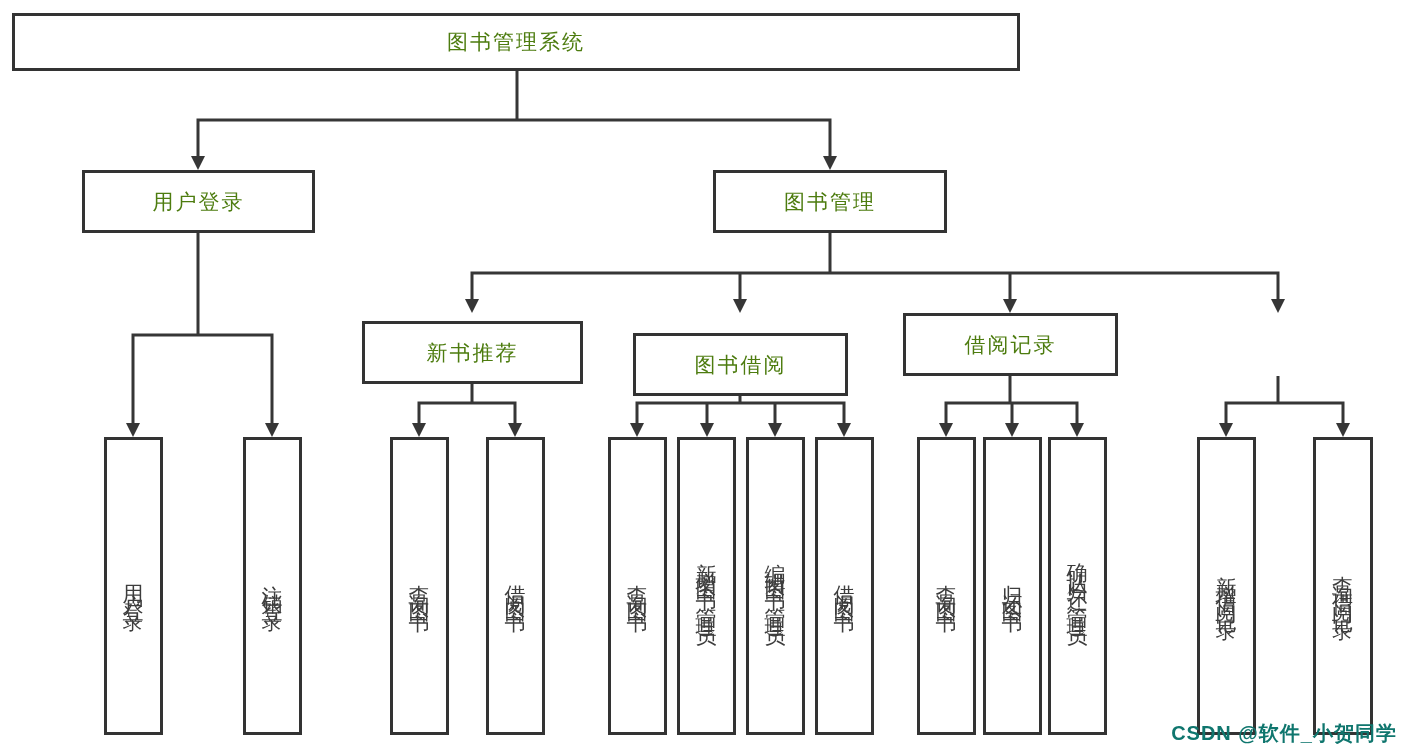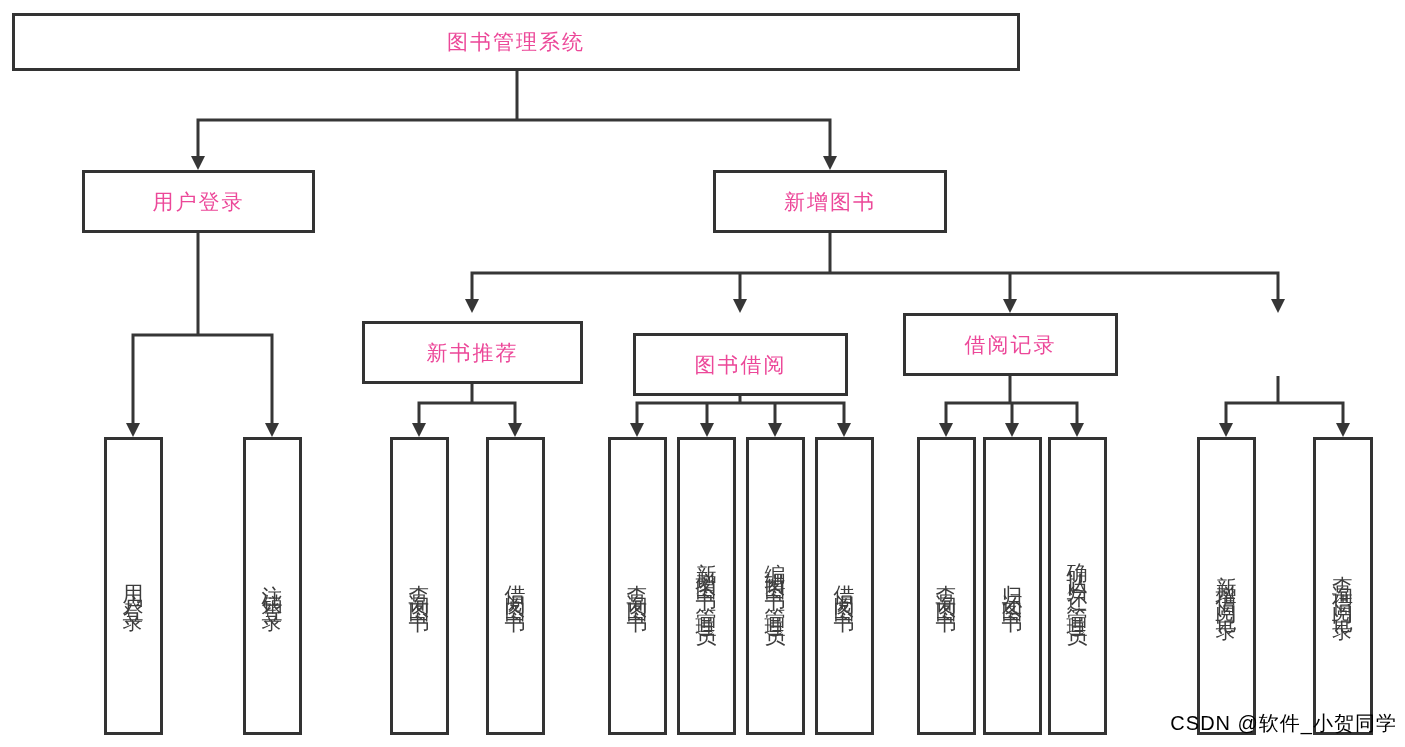--- a/index.html
+++ b/index.html
@@ -24,21 +24,21 @@
     z-index: 0;
   }
   .box {
     position: absolute;
     box-sizing: border-box;
     border: 3px solid #333333;
     background: #ffffff;
     display: flex;
     align-items: center;
     justify-content: center;
-    color: #ec4899;
+    color: #4d7c0f;
     font-size: 21px;
     letter-spacing: 2px;
     z-index: 1;
     white-space: nowrap;
   }
   .vbox {
     position: absolute;
     box-sizing: border-box;
     border: 3px solid #333333;
     background: #ffffff;
@@ -77,25 +77,26 @@
   .n-bb-edit       { left: 746px; }
   .n-bb-borrow     { left: 815px; }
   .n-cb-query      { left: 917px; }
   .n-cb-return     { left: 983px; }
   .n-cb-confirm    { left: 1048px; }
   .n-br-add        { left: 1197px; }
   .n-br-query      { left: 1313px; width: 60px; }
   .watermark {
     position: absolute;
     right: 8px;
-    bottom: 10px;
+    bottom: 0;
     font-size: 20px;
-    color: #000000;
+    color: #0f766e;
     letter-spacing: 1px;
     z-index: 2;
+    font-weight: bold;
   }
 </style>
 </head>
 <body>
 
 <div id="canvas">
 
   <svg id="connector-layer" viewBox="0 0 1405 747" xmlns="http://www.w3.org/2000/svg">
     <g stroke="#363636" stroke-width="3" fill="none">
 
@@ -132,21 +133,21 @@
       <polygon points="1005,423 1019,423 1012,437"></polygon>
       <polygon points="1070,423 1084,423 1077,437"></polygon>
       <polygon points="1219,423 1233,423 1226,437"></polygon>
       <polygon points="1336,423 1350,423 1343,437"></polygon>
     </g>
   </svg>
 
   <div class="box n-root">图书管理系统</div>
 
   <div class="box n-user-login">用户登录</div>
-  <div class="box n-book-mgmt">新增图书</div>
+  <div class="box n-book-mgmt">图书管理</div>
 
   <div class="box n-newbook">新书推荐</div>
   <div class="box n-borrowing">图书借阅</div>
   <div class="box n-current">借阅记录</div>
 
   <div class="vbox leaf n-ul-login">
     <span class="vtext">用户登录</span>
   </div>
   <div class="vbox leaf n-ul-logout">
     <span class="vtext">注销登录</span>

